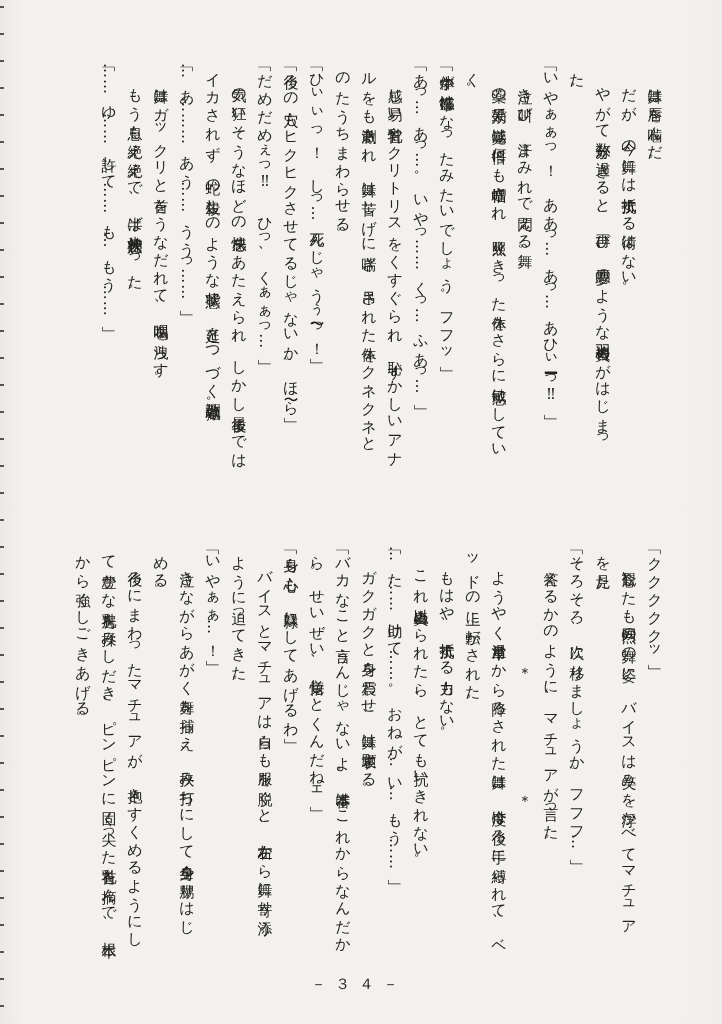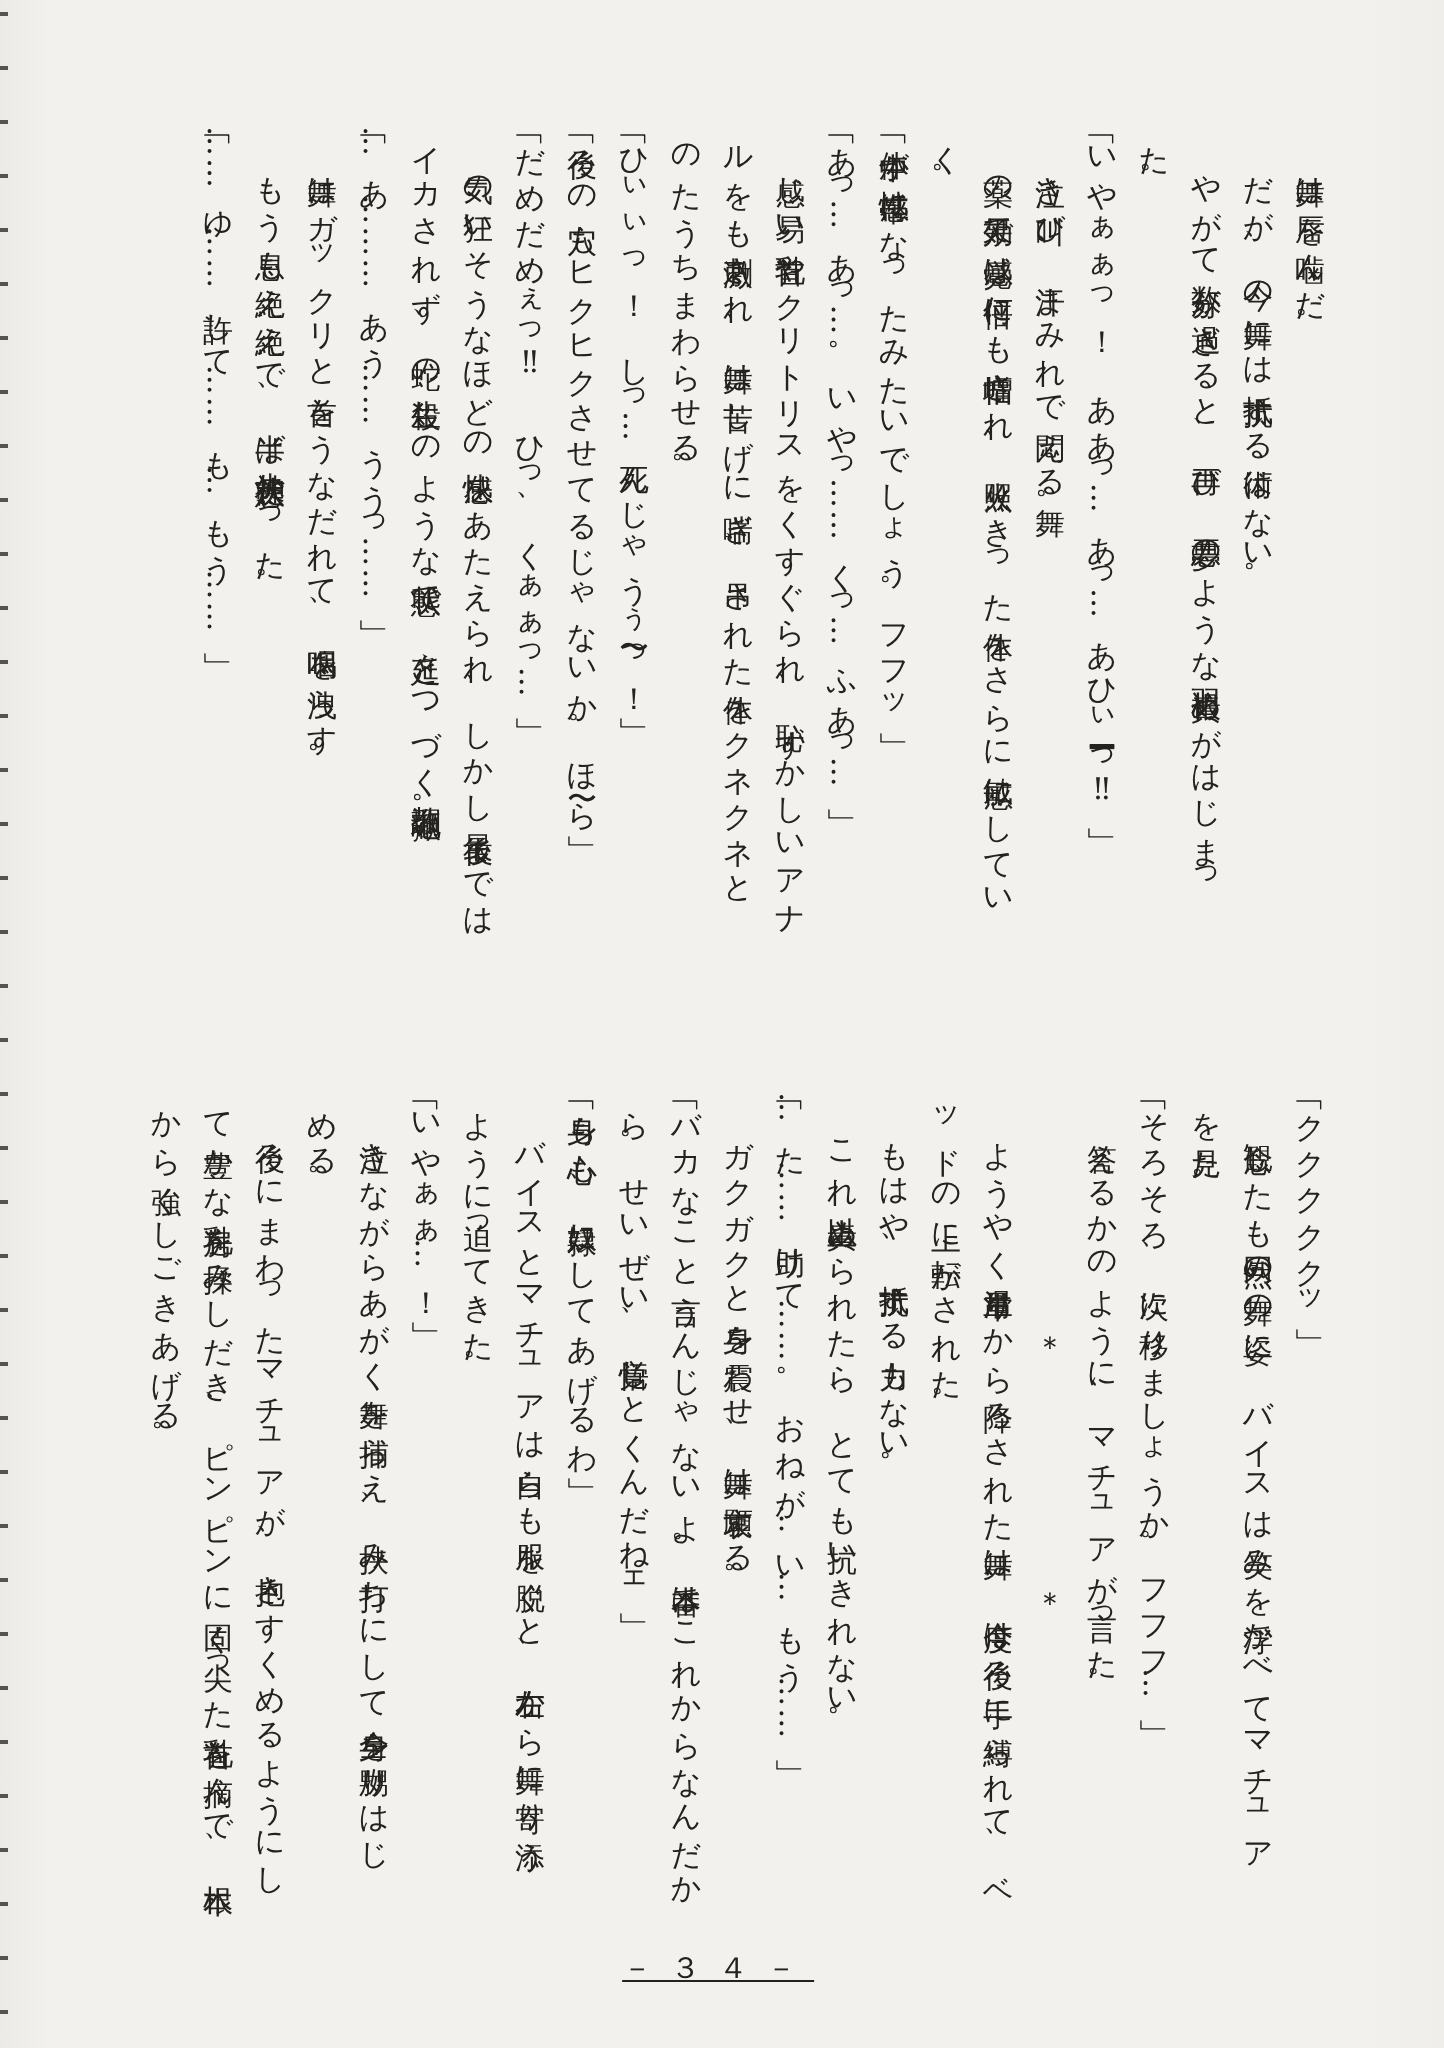--- a/index.html
+++ b/index.html
@@ -46,21 +46,20 @@
   .vblock p.separator { text-indent: 0; }
   #page-number {
     position: absolute;
     bottom: 30px;
     left: 50%;
     transform: translateX(-52%);
     font-size: 15px;
     letter-spacing: 9px;
     white-space: nowrap;
     color: #23221e;
-    text-decoration: underline;
   }
 </style>
 </head>
 <body>
 
 <div class="scan-edge"></div>
 
 <div id="top-block" class="vblock">
     <p class="narrative">舞は唇を噛んだ。</p>
     <p class="narrative">だが、今の舞には抵抗する術はない。</p>

